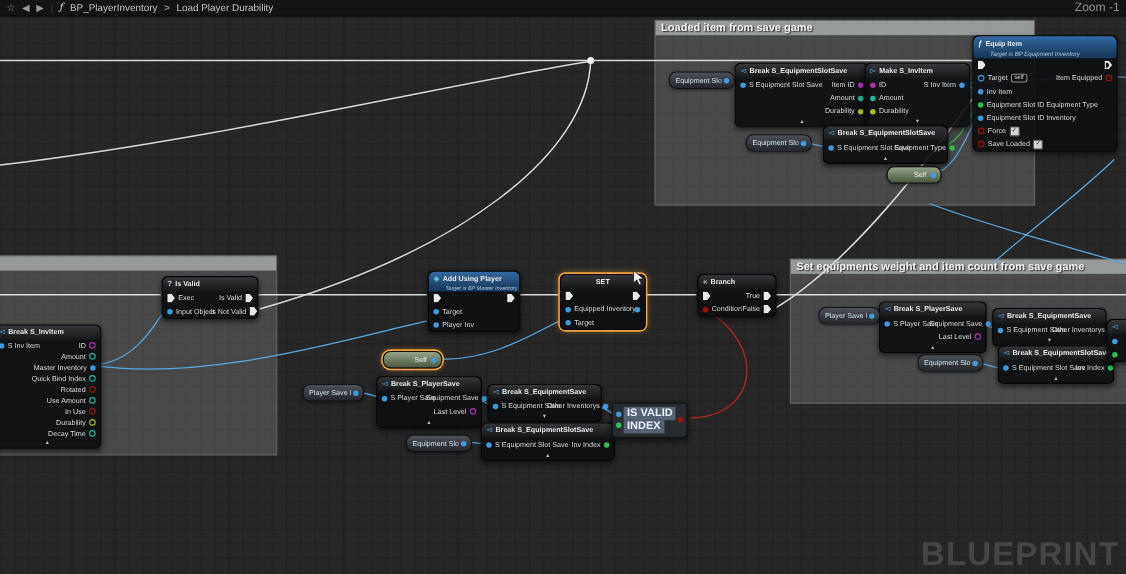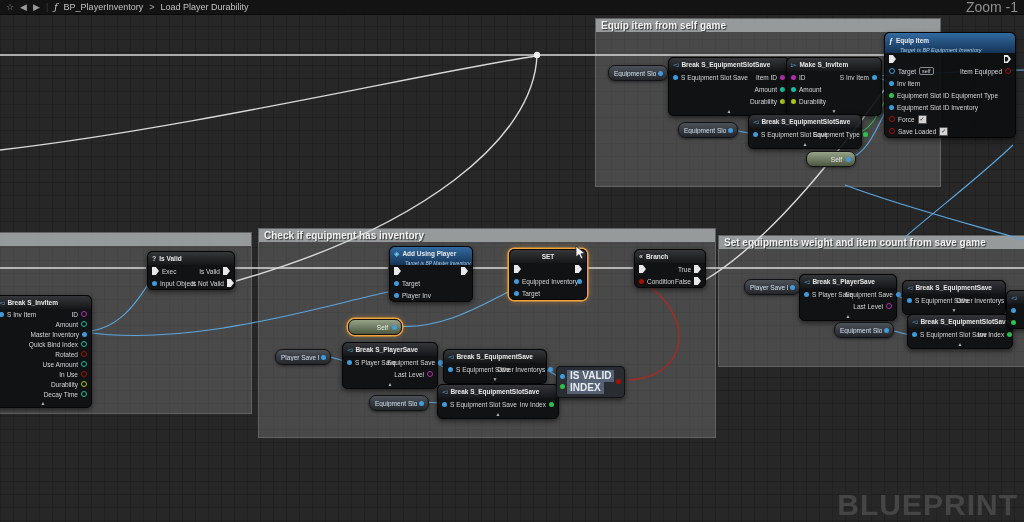--- a/index.html
+++ b/index.html
@@ -13,21 +13,21 @@
       linear-gradient(90deg,#1c1c1c 1px, transparent 1px);
     background-size:13px 13px,13px 13px,104px 104px,104px 104px;}
   #toolbar{position:absolute;top:0;left:0;right:0;height:14px;z-index:40;
     background:#131313;border-bottom:1px solid #0a0a0a;display:flex;align-items:center;
     gap:6px;padding:0 6px;font-size:9px;color:#bdbdbd;}
   #toolbar .tb-icon{font-size:9px;color:#9a9a9a;line-height:14px;}
   #toolbar .sep{color:#3a3a3a;}
   #toolbar .crumb{color:#c2c2c2;}
   #toolbar .crumb-sep{color:#8a8a8a;font-weight:bold;}
   #toolbar .fn{font-family:"DejaVu Serif",serif;font-style:italic;color:#cfcfcf;}
-  #zoom-label{margin-left:auto;color:#8f8f8f;font-size:14px;}
+  #zoom-label{margin-left:auto;color:#8f8f8f;font-size:11px;}
   #watermark{position:absolute;right:6px;bottom:0px;font-size:30px;font-weight:bold;
     color:#454545;letter-spacing:1px;z-index:2;}
   .comment{position:absolute;z-index:1;background:rgba(152,152,152,0.30);
     border:1px solid rgba(120,120,120,0.55);}
   .comment .c-header{height:13px;background:rgba(165,168,168,0.85);display:flex;
     align-items:center;padding:0 5px;font-size:10px;font-weight:bold;color:#f2f2f2;
     text-shadow:1px 1px 1px rgba(20,20,20,0.8);white-space:nowrap;overflow:hidden;}
   #wires{position:absolute;inset:0;z-index:2;pointer-events:none;}
   .node{position:absolute;z-index:3;background:rgba(13,14,16,0.92);border-radius:5px;
     border:1px solid #060606;box-shadow:0 2px 5px rgba(0,0,0,0.55);}
@@ -72,31 +72,26 @@
   .macro-big .line{display:block;background:#566273;color:#e8edf2;font-weight:bold;
     font-size:10px;line-height:12px;padding:0 3px;width:max-content;}
   #cursor{position:absolute;z-index:50;}
 </style>
 </head>
 <body>
 
 <div id="graph">
     <div class="comment" style="left: 595px; top: 18px; width: 344px; height: 167px;">
       <div class="c-header">
-        <span>Equip item from self game</span>
+        <span>Loaded item from save game</span>
       </div>
     </div>
     <div class="comment" style="left: -12px; top: 232px; width: 262px; height: 180px;">
       <div class="c-header">
         <span></span>
-      </div>
-    </div>
-    <div class="comment" style="left: 258px; top: 228px; width: 456px; height: 208px;">
-      <div class="c-header">
-        <span>Check if equipment has inventory</span>
       </div>
     </div>
     <div class="comment" style="left: 718px; top: 235px; width: 320px; height: 130px;">
       <div class="c-header">
         <span>Set equipments weight and item count from save game</span>
       </div>
     </div>
     <svg id="wires" width="1024" height="522">
       <path d="M0,55 L884,55" fill="none" stroke="#d9d9d9" stroke-width="1.5"></path>
       <path d="M537,55 C534,140 420,228 236,281" fill="none" stroke="#d9d9d9" stroke-width="1.4"></path>

